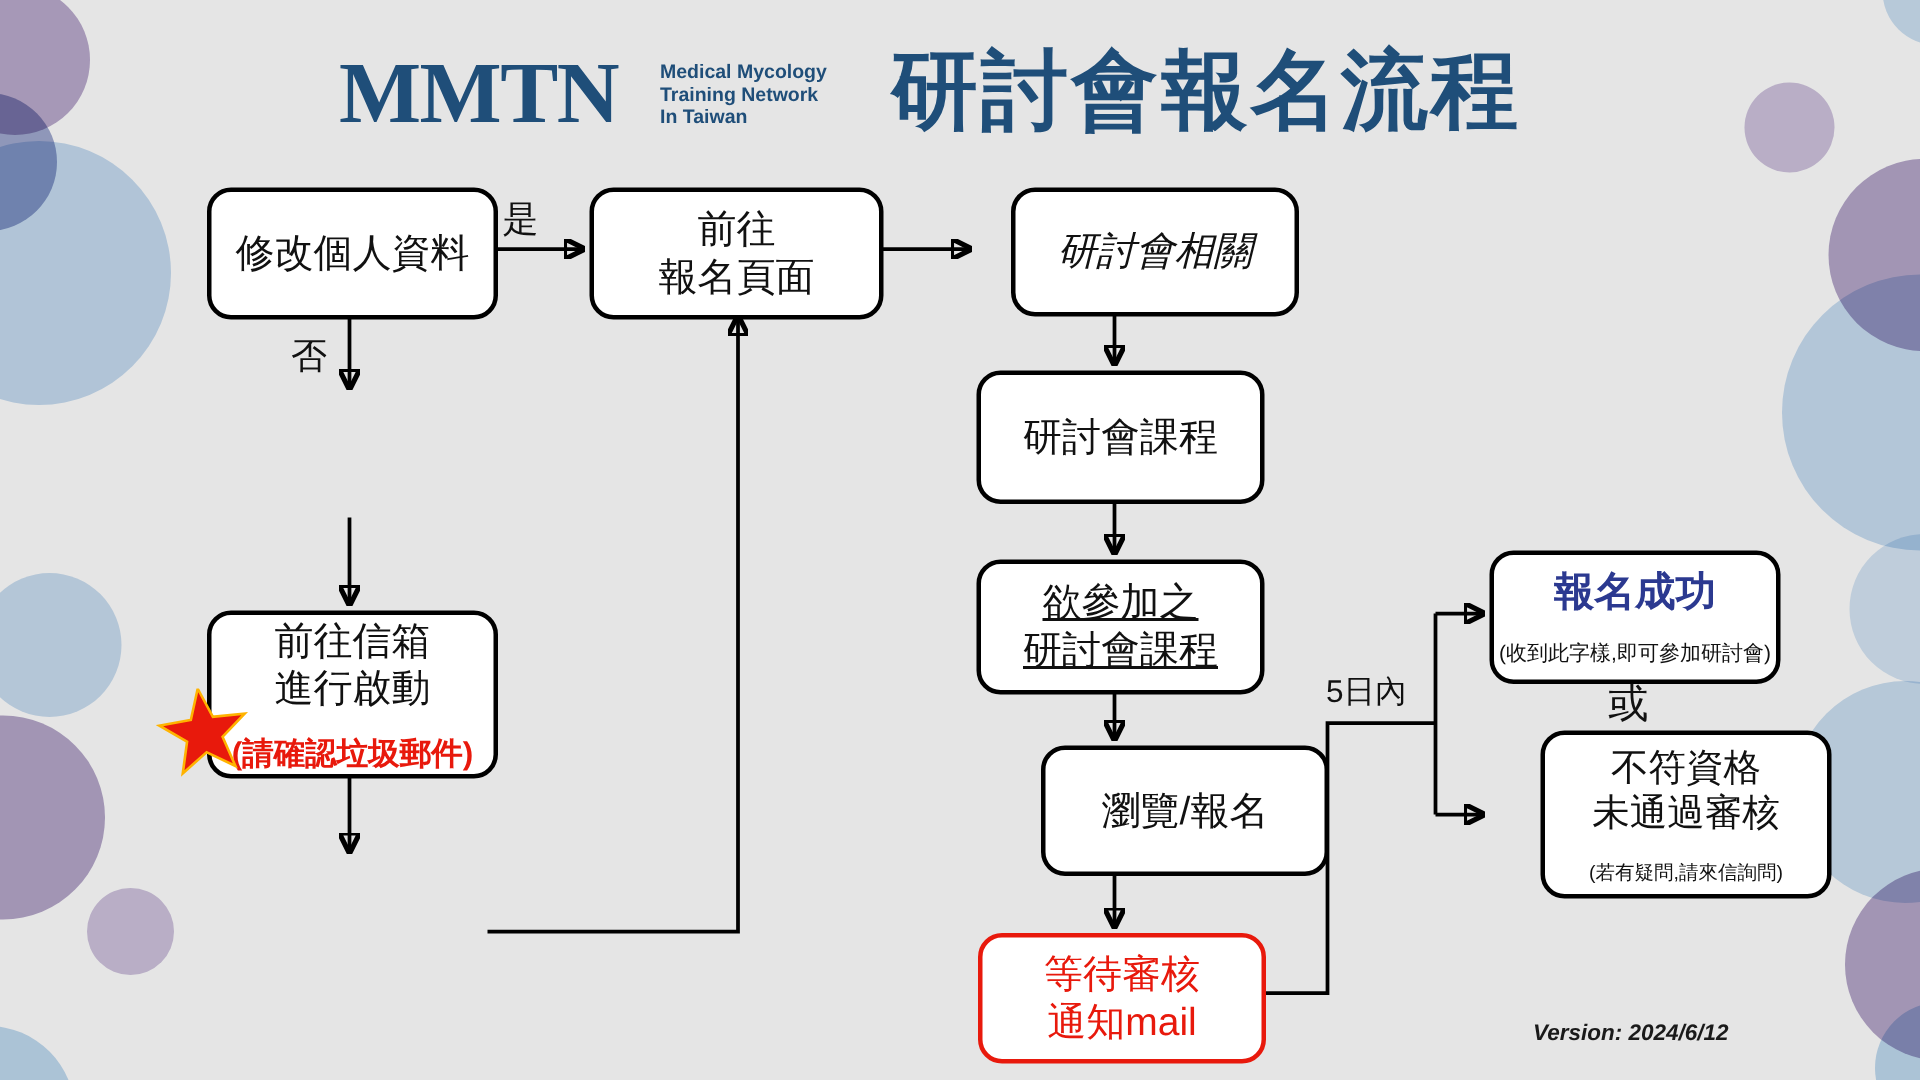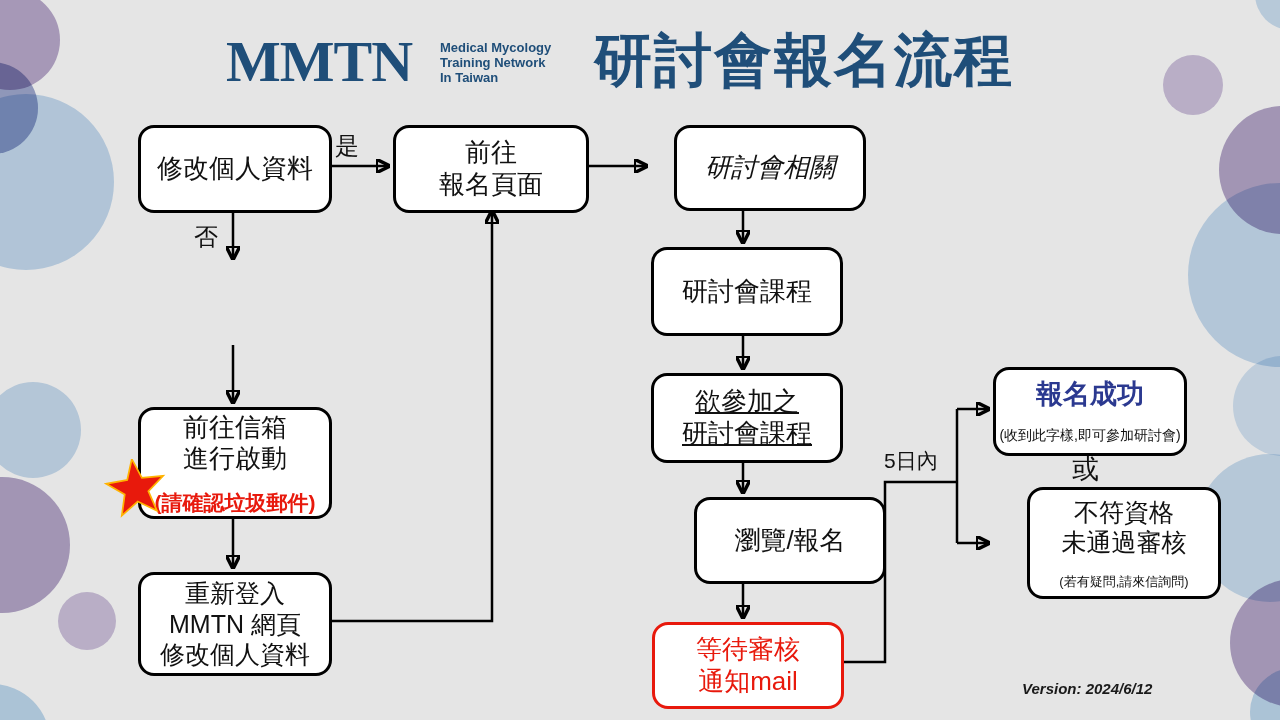--- a/index.html
+++ b/index.html
@@ -93,25 +93,20 @@
     <div>修改個人資料</div>
   </div>
 
 
   <div class="box" style="left:138px;top:407px;width:188px;height:106px;">
     <div>前往信箱</div>
     <div>進行啟動</div>
     <div class="note red-note">(請確認垃圾郵件)</div>
   </div>
 
-  <div class="box" style="left:138px;top:572px;width:188px;height:98px;font-size:25px;">
-    <div>重新登入</div>
-    <div>MMTN 網頁</div>
-    <div>修改個人資料</div>
-  </div>
 
   <div class="box" style="left:393px;top:125px;width:190px;height:82px;">
     <div>前往</div>
     <div>報名頁面</div>
   </div>
 
   <div class="box" style="left:674px;top:125px;width:186px;height:80px;font-style:italic;">
     <div>研討會相關</div>
   </div>
 

